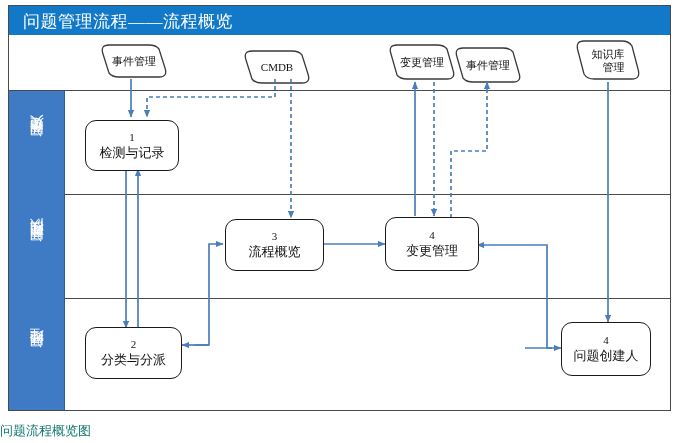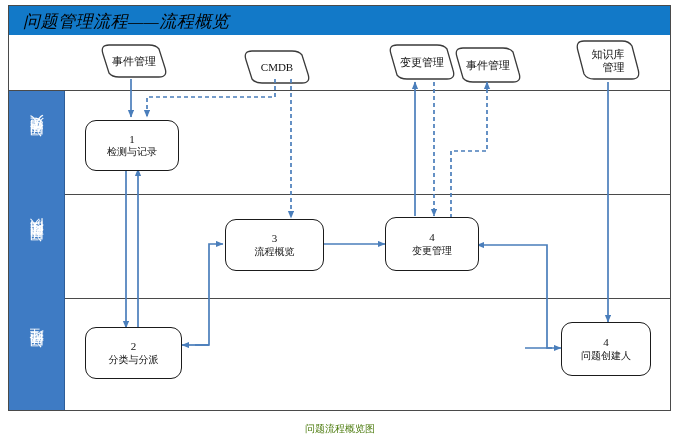--- a/index.html
+++ b/index.html
@@ -4,22 +4,22 @@
 <style>
   html,body{margin:0;padding:0;background:#ffffff;}
   body{font-family:"Liberation Serif","DejaVu Serif",serif;}
   #root{position:relative;width:680px;height:443px;overflow:hidden;background:#fff;}
 
   
   .frame{position:absolute;left:8px;top:5px;width:663px;height:406px;border:1px solid #4a4a4a;box-sizing:border-box;background:#fff;}
 
   
   .titlebar{position:absolute;left:9px;top:6px;width:661px;height:29px;background:#1279c8;box-sizing:border-box;}
-  .titlebar .t{position:absolute;left:14px;top:4px;font-size:17px;color:#000000;letter-spacing:.5px;white-space:nowrap;
-               font-family:"Liberation Serif","DejaVu Serif",serif;font-style:italic;}
+  .titlebar .t{position:absolute;left:14px;top:4px;font-size:17px;color:#ffffff;letter-spacing:.5px;white-space:nowrap;
+               font-family:"Liberation Serif","DejaVu Serif",serif;}
 
   
   .headband{position:absolute;left:9px;top:35px;width:661px;height:56px;border-bottom:1px solid #4a4a4a;box-sizing:border-box;background:#fff;}
 
   
   .lane{position:absolute;left:9px;box-sizing:border-box;border-bottom:1px solid #4a4a4a;}
   .lane-l1{top:91px;width:661px;height:104px;}
   .lane-l2{top:195px;width:661px;height:104px;}
   .lane-l3{top:299px;width:661px;height:111px;border-bottom:none;}
   .lanelabel{position:absolute;left:9px;width:56px;box-sizing:border-box;background:#3e7bc4;
@@ -34,28 +34,28 @@
   
   .ext{position:absolute;display:flex;align-items:center;justify-content:center;text-align:center;}
   .ext .lbl{position:relative;z-index:2;font-size:11px;color:#111;line-height:1.15;
             font-family:"Liberation Serif","DejaVu Serif",serif;}
   .ext svg{position:absolute;left:0;top:0;}
 
   
   .proc{position:absolute;background:#fff;border:1.6px solid #1b1b1b;border-radius:11px;
         display:flex;flex-direction:column;align-items:center;justify-content:center;z-index:5;}
   .proc .num{font-size:11px;color:#111;line-height:1.15;font-family:"Liberation Serif","DejaVu Serif",serif;}
-  .proc .nm{font-size:10px;color:#111;line-height:1.2;margin-top:1px;white-space:nowrap;
+  .proc .nm{font-size:13px;color:#111;line-height:1.2;margin-top:1px;white-space:nowrap;
             font-family:"Liberation Serif","DejaVu Serif",serif;}
 
   
   #wires{position:absolute;left:0;top:0;width:680px;height:443px;pointer-events:none;z-index:3;}
 
   
-  .caption{position:absolute;left:0;top:422px;width:680px;text-align:center;font-size:10px;color:#4d7c0f;
+  .caption{position:absolute;left:0;top:422px;width:680px;text-align:left;font-size:13px;color:#0f766e;
            font-family:"Liberation Serif","DejaVu Serif",serif;}
 </style>
 </head>
 <body>
 
 <div id="root">
 
   <div class="frame"></div>
 
   <div class="titlebar">

